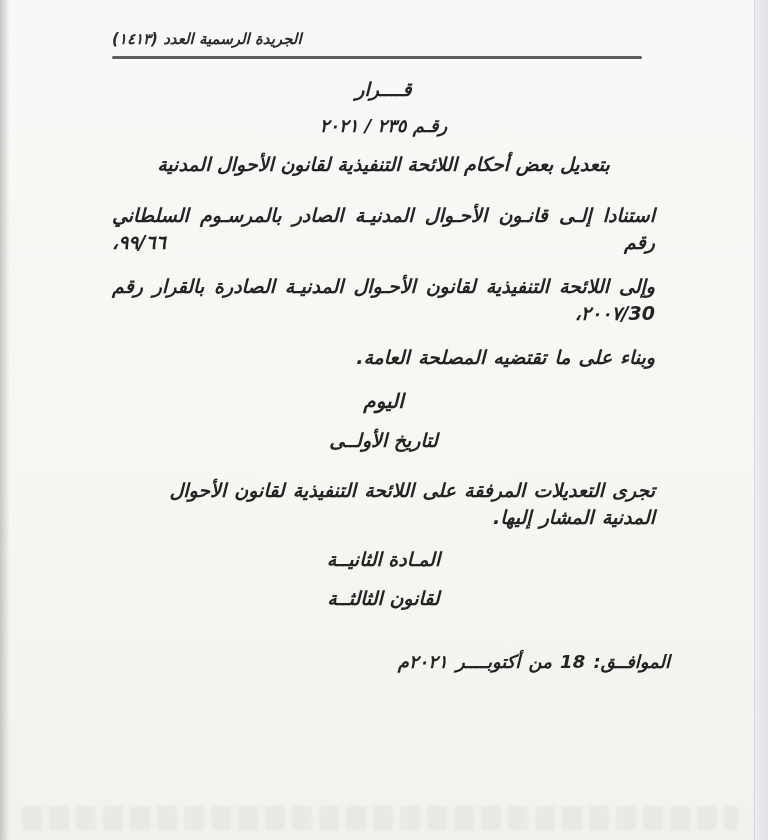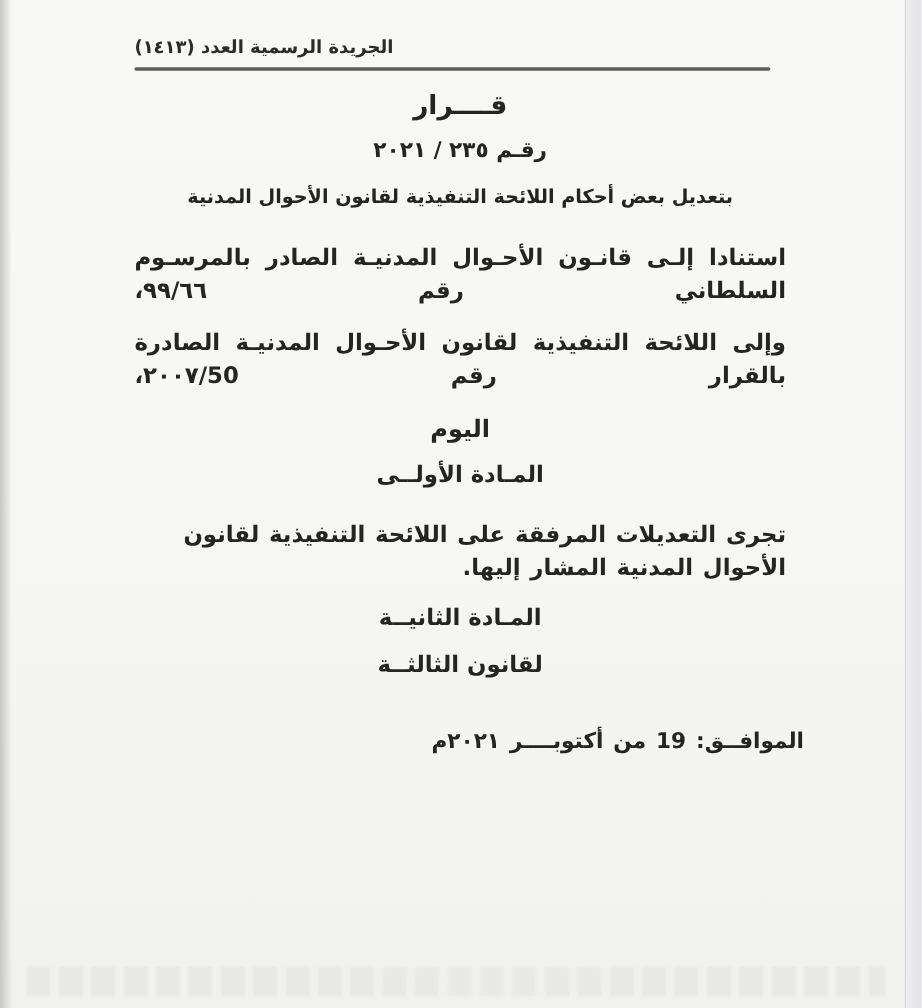--- a/index.html
+++ b/index.html
@@ -4,21 +4,21 @@
 <style>
   html,body{margin:0;padding:0;}
   body{
     width:768px;height:840px;overflow:hidden;
     font-family:"DejaVu Sans",sans-serif;
     background:#f6f6f3;
   }
   .page{
     position:relative;width:768px;height:840px;overflow:hidden;
     background:linear-gradient(180deg,#f8f8f6 0%,#f6f6f3 55%,#f1f1ee 100%);
-    color:#242424;font-weight:bold;
+    color:#242424;font-weight:bold;font-style:italic;
   }
   .edge-left{
     position:absolute;left:0;top:0;width:10px;height:100%;
     background:linear-gradient(to right,#c6c6c4,rgba(246,246,243,0));
   }
   .edge-right{
     position:absolute;right:0;top:0;width:13px;height:100%;
     background:linear-gradient(to right,#ededf0,#e2e2e7);
     border-left:1px solid #d8d8dd;
   }
@@ -28,23 +28,23 @@
       rgba(203,203,198,.5) 0 20px, rgba(235,235,230,.25) 20px 27px);
     filter:blur(1px);
   }
   .content{position:absolute;inset:0;direction:rtl;}
 
   .gz-header{margin:26px 113px 0 112px;text-align:left;}
   .gz-title{font-size:15px;line-height:26px;color:#2b2b2b;}
   .gz-rule{margin:4px 13px 0 0;height:3px;background:#5d5d5d;border-radius:2px;}
 
   .h-center{text-align:center;margin-left:112px;margin-right:113px;}
-  .h-qarar{font-size:22px;line-height:26px;margin-top:17px;margin-bottom:0;}
+  .h-qarar{font-size:19px;line-height:26px;margin-top:17px;margin-bottom:0;}
   .h-num{font-size:18px;line-height:26px;margin-top:11px;}
-  .h-subj{font-size:16px;line-height:26px;margin-top:12px;margin-bottom:16px;}
+  .h-subj{font-size:19px;line-height:26px;margin-top:12px;margin-bottom:16px;}
   .h-mid{font-size:20px;line-height:26px;margin-top:2px;}
   .h-art{font-size:19px;line-height:26px;margin-top:13px;}
   .h-art2{margin-top:15px;}
 
   .line{
     font-size:19px;line-height:27px;word-spacing:1.5px;
     margin:0 113px 17px 112px;text-align:right;
   }
   .p1{margin-top:25px;}
   .just{text-align:justify;text-align-last:justify;}
@@ -68,29 +68,30 @@
     <div class="gz-header">
       <div class="gz-title">الجريدة الرسمية العدد (١٤١٣)</div>
       <div class="gz-rule"></div>
     </div>
 
     <div class="h-center h-qarar">قــــرار</div>
     <div class="h-center h-num">رقـم ٢٣٥ / ٢٠٢١</div>
     <div class="h-center h-subj">بتعديل بعض أحكام اللائحة التنفيذية لقانون الأحوال المدنية</div>
 
     <p class="line just p1">استنادا إلـى قانـون الأحـوال المدنيـة الصادر بالمرسـوم السلطاني رقم ٦٦/‏٩٩،</p>
-    <p class="line just">وإلى اللائحة التنفيذية لقانون الأحـوال المدنيـة الصادرة بالقرار رقم 50/‏٢٠٠٧،</p>
+    <p class="line just">وإلى اللائحة التنفيذية لقانون الأحـوال المدنيـة الصادرة بالقرار رقم 30/‏٢٠٠٧،</p>
+    <p class="line">وبناء على ما تقتضيه المصلحة العامة.</p>
 
     <div class="h-center h-mid">اليوم</div>
 
-    <div class="h-center h-art">المـادة الأولــى</div>
+    <div class="h-center h-art">لتاريخ الأولــى</div>
     <p class="line art">تجرى التعديلات المرفقة على اللائحة التنفيذية لقانون الأحوال المدنية المشار إليها.</p>
 
     <div class="h-center h-art h-art2">المـادة الثانيــة</div>
 
     <div class="h-center h-art">لقانون الثالثــة</div>
 
     <div class="dates">
-      <div class="date-line">الموافــق: 19 من أكتوبــــر ٢٠٢١م</div>
+      <div class="date-line">الموافــق: 18 من أكتوبــــر ٢٠٢١م</div>
     </div>
 
   </main>
 </div>
 
 </body></html>

